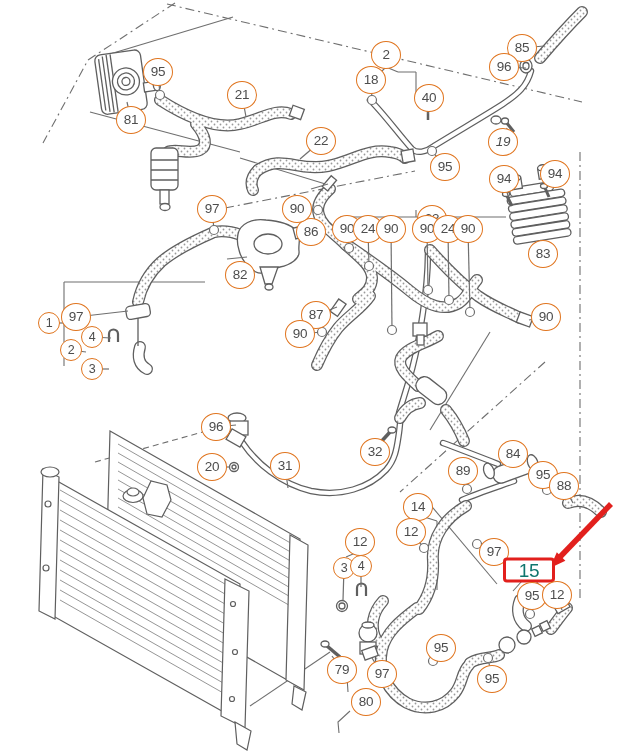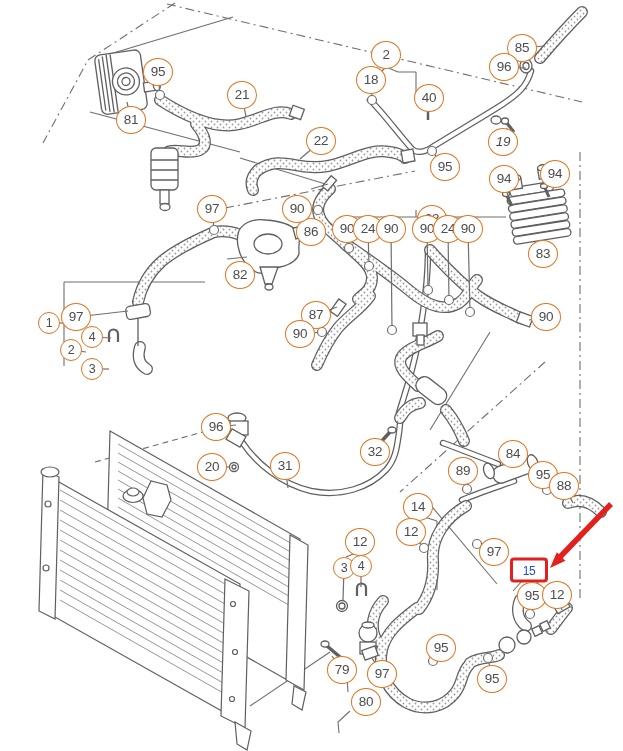--- a/index.html
+++ b/index.html
@@ -6,22 +6,22 @@
   #stage{position:relative;width:623px;height:751px;background:#ffffff;overflow:hidden;
          font-family:"Liberation Sans",sans-serif;}
   #art{position:absolute;left:0;top:0;}
   #callouts{position:absolute;left:0;top:0;width:100%;height:100%;}
   .callout{position:absolute;transform:translate(-50%,-50%);display:flex;align-items:center;
            justify-content:center;border:1.7px solid #e0751f;border-radius:50%;
            background:#fff;color:#4d4d4d;font-size:13.5px;line-height:1;z-index:3;
            box-sizing:border-box;letter-spacing:-0.3px;}
   .callout.d2{width:30px;height:28px;}
   .callout.d1{width:22px;height:22px;font-size:12.5px;}
-  .callout.red{border:3.2px solid #e2201d;border-radius:4px;width:38px;height:25px;
-               font-size:12px;color:#1d4ed8;}
+  .callout.red{border:3.2px solid #e2201d;border-radius:4px;width:52px;height:25px;
+               font-size:19px;color:#0f766e;}
 </style>
 </head>
 <body>
 
 <div id="stage">
 <svg id="art" width="623" height="751" viewBox="0 0 623 751">
   <defs>
     <pattern id="stip" patternUnits="userSpaceOnUse" width="6" height="6">
       <rect width="6" height="6" fill="#ffffff"></rect>
       <circle cx="1.5" cy="1.5" r="0.9" fill="#9a9a9a"></circle>

